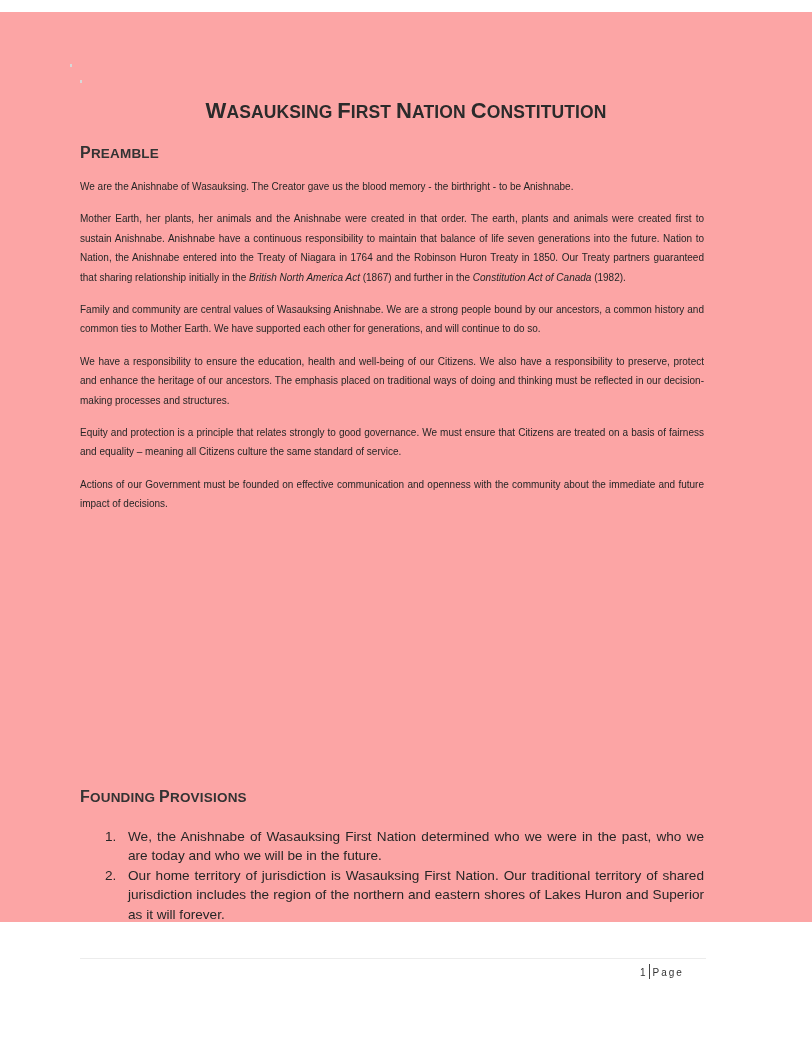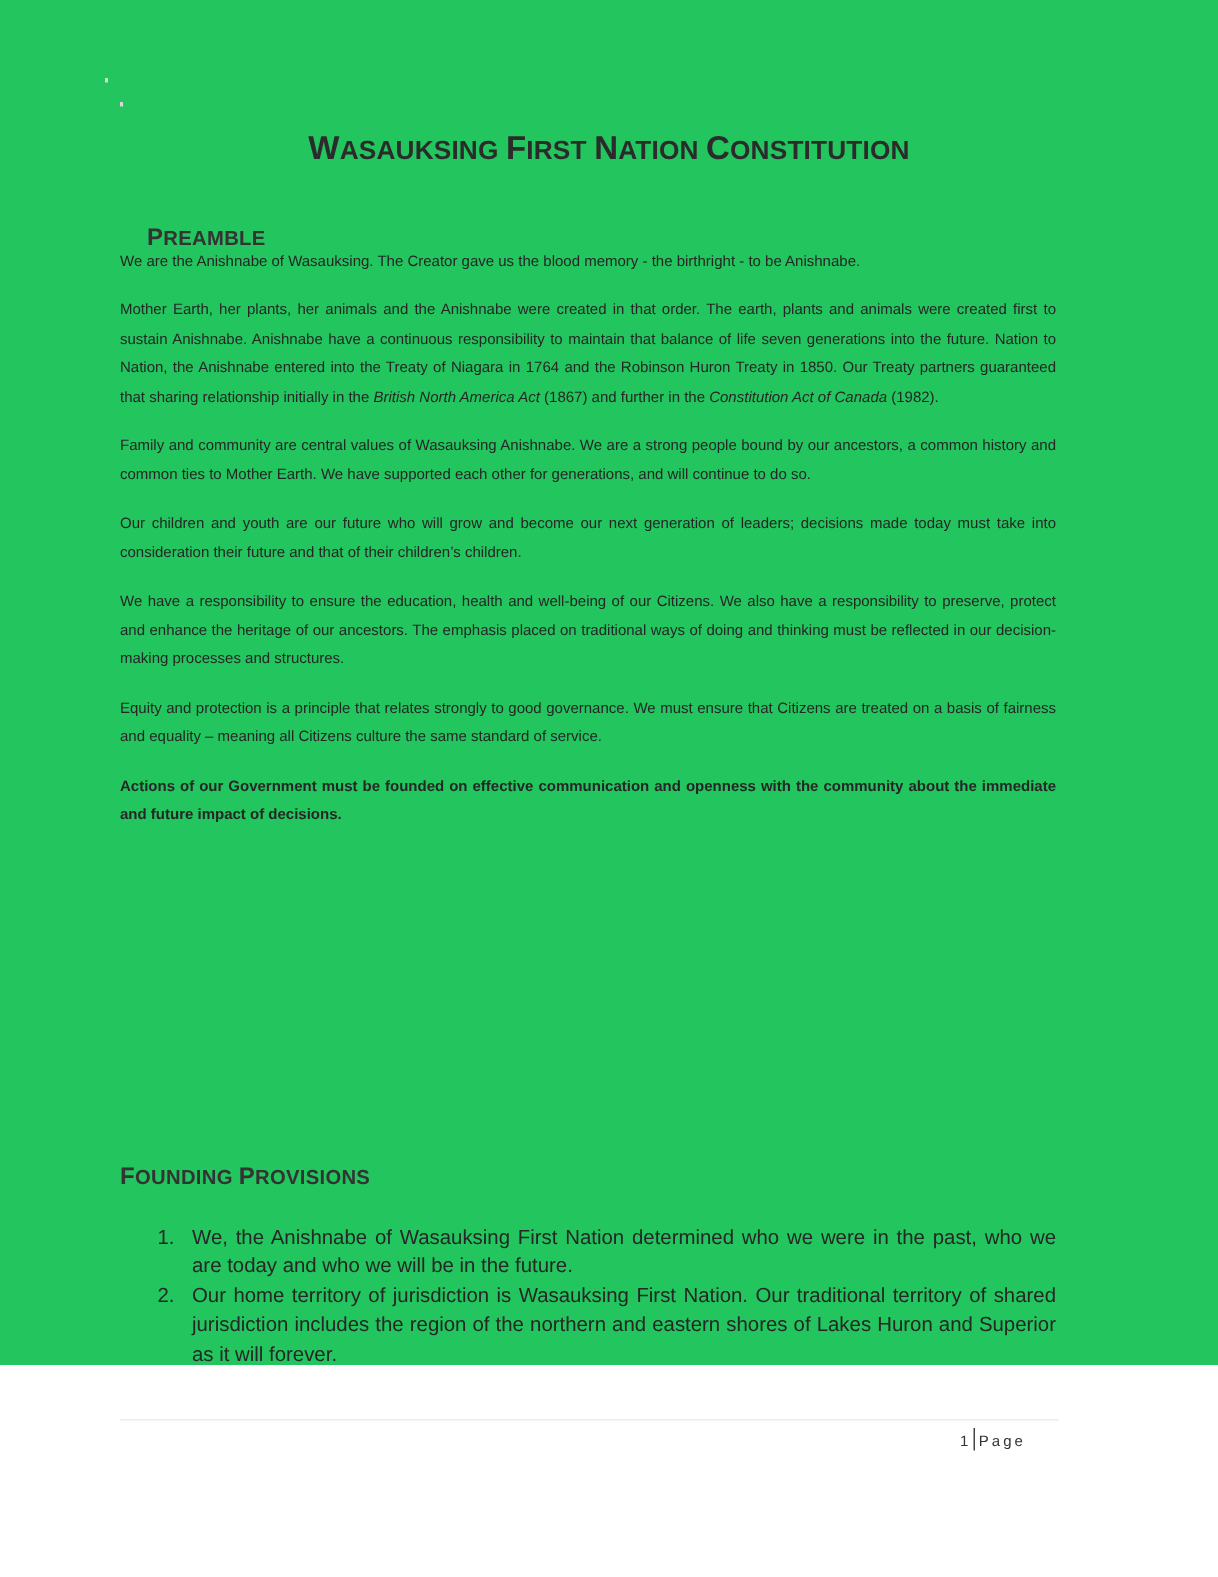--- a/index.html
+++ b/index.html
@@ -10,24 +10,24 @@
     body {
       width: 812px;
       height: 1051px;
       position: relative;
       overflow: hidden;
       font-family: "Liberation Sans", "DejaVu Sans", sans-serif;
       color: #262626;
     }
     .page {
       position: absolute;
-      left: 0; top: 0;
+      left: 0; top: 12px;
       width: 812px;
       height: 910px;
-      background: #22c55e;
+      background: #fca5a5;
     }
     .doc-title {
       position: absolute;
       top: 86px;
       left: 0;
       width: 812px;
       text-align: center;
       font-weight: bold;
       font-size: 17.5px;
       letter-spacing: 0.1px;
@@ -50,21 +50,21 @@
       left: 80px;
       width: 624px;
       font-size: 10px;
       line-height: 19.4px;
       text-align: justify;
       color: #262626;
     }
     .body p {
       margin: 0 0 13px 0;
     }
-    .body p.last { margin-bottom: 0; font-weight: bold; }
+    .body p.last { margin-bottom: 0; }
     .body em { }
     .prov-list {
       position: absolute;
       left: 105px;
       width: 599px;
       margin: 0;
       padding: 0;
       list-style: none;
       font-size: 13.6px;
       line-height: 19.4px;
@@ -115,29 +115,28 @@
 
 <div class="page">
 
   <span class="speck" style="left:70px;top:52px;"></span>
   <span class="speck" style="left:80px;top:68px;"></span>
 
   <h1 class="doc-title" style="margin:0;">
     <span><span class="big">W</span><span>ASAUKSING </span></span><span><span class="big">F</span><span>IRST </span></span><span><span class="big">N</span><span>ATION </span></span><span><span class="big">C</span><span>ONSTITUTION</span></span>
   </h1>
 
-  <h2 class="section-heading" style="top:132px;margin:18px;">
+  <h2 class="section-heading" style="top:132px;margin:0;">
     <span class="big">P</span><span>REAMBLE</span>
   </h2>
 
   <div class="body" style="top:165px;">
     <p>We are the Anishnabe of Wasauksing. The Creator gave us the blood memory - the birthright - to be Anishnabe.</p>
     <p><span>Mother Earth, her plants, her animals and the Anishnabe were created in that order. The earth, plants and animals were created first to sustain Anishnabe.  Anishnabe have a continuous responsibility to maintain that balance of life seven generations into the future. Nation to Nation, the Anishnabe entered into the Treaty of Niagara in 1764 and the Robinson Huron Treaty in 1850. Our Treaty partners guaranteed that sharing relationship initially in the </span><em>British North America Act</em><span> (1867) and further in the </span><em>Constitution Act of Canada</em><span> (1982).</span></p>
     <p>Family and community are central values of Wasauksing Anishnabe. We are a strong people bound by our ancestors, a common history and common ties to Mother Earth. We have supported each other for generations, and will continue to do so.</p>
-    <p>Our children and youth are our future who will grow and become our next generation of leaders; decisions made today must take into consideration their future and that of their children’s children.</p>
     <p>We have a responsibility to ensure the education, health and well-being of our Citizens. We also have a responsibility to preserve, protect and enhance the heritage of our ancestors. The emphasis placed on traditional ways of doing and thinking must be reflected in our decision-making processes and structures.</p>
     <p>Equity and protection is a principle that relates strongly to good governance. We must ensure that Citizens are treated on a basis of fairness and equality – meaning all Citizens culture the same standard of service.</p>
     <p class="last">Actions of our Government must be founded on effective communication and openness with the community about the immediate and future impact of decisions.</p>
   </div>
 
   <h2 class="section-heading" style="top:776px;margin:0;text-align:right;">
     <span class="big">F</span><span>OUNDING </span><span class="big">P</span><span>ROVISIONS</span>
   </h2>
 
   <ol class="prov-list" style="top:815px;">

